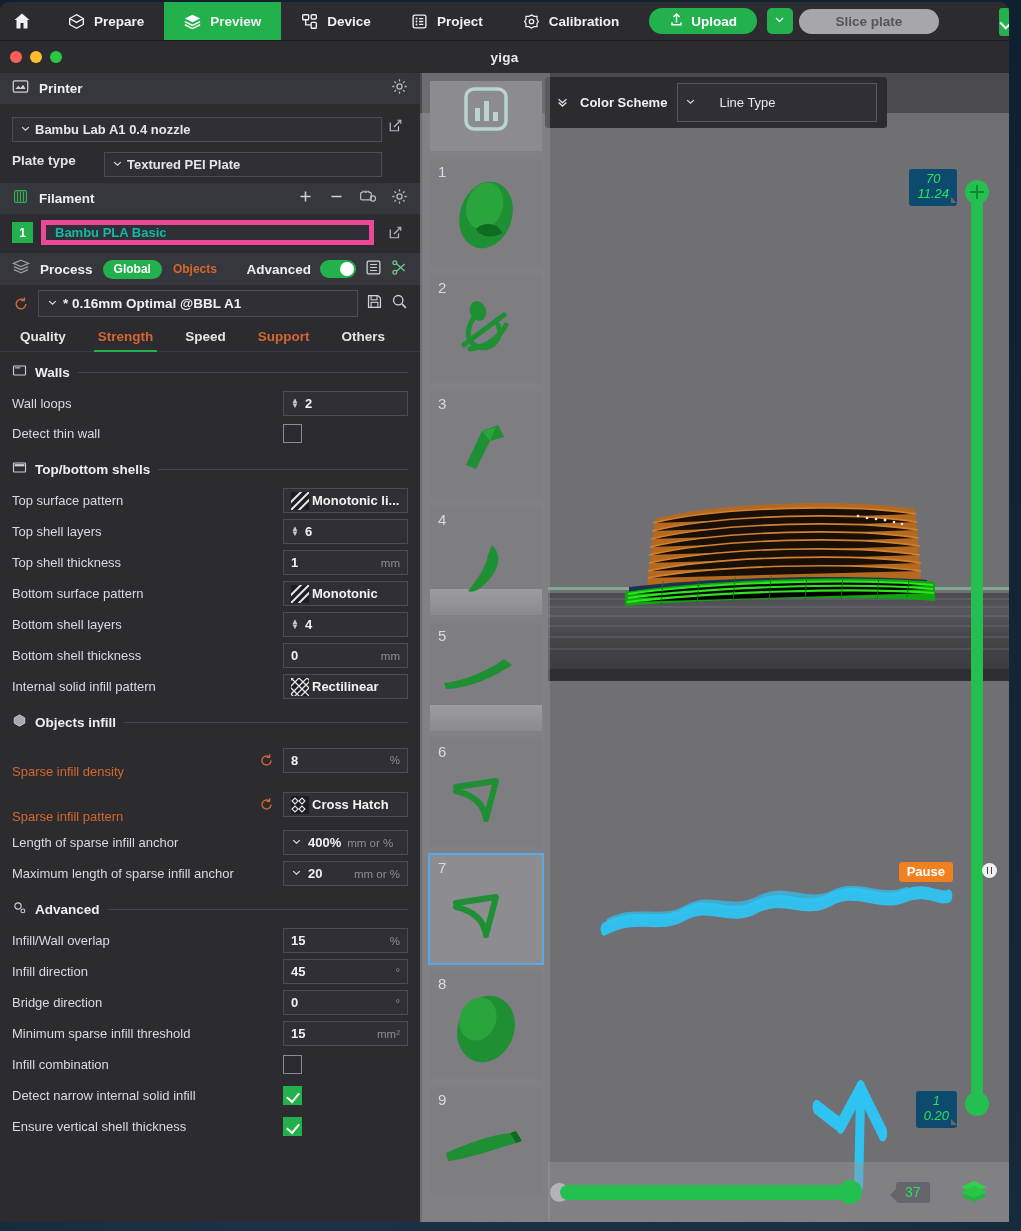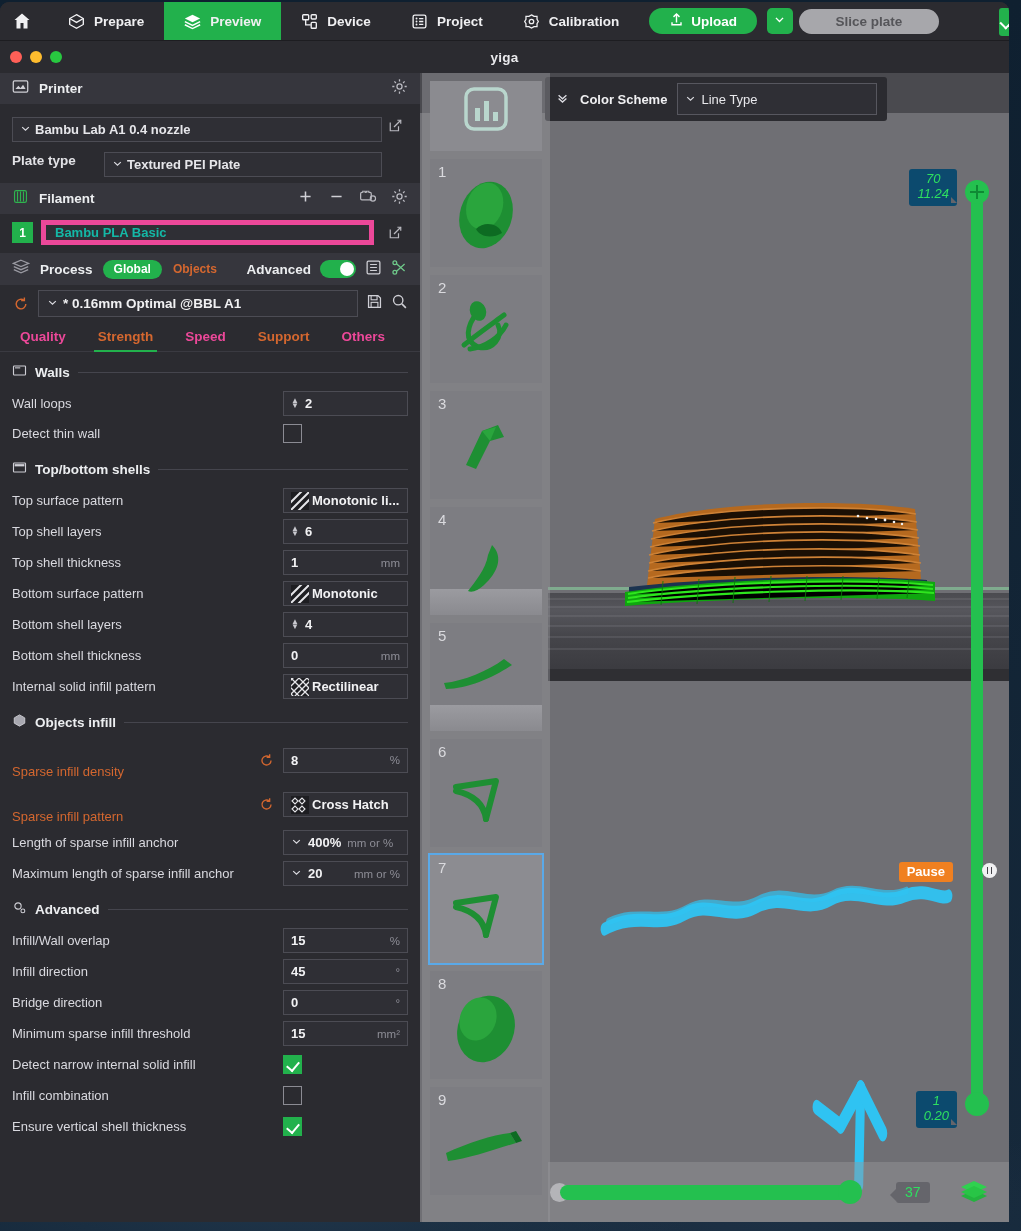--- a/index.html
+++ b/index.html
@@ -146,21 +146,21 @@
     display: flex; align-items: center; gap: 5px; padding: 0 8px;
     color: #f0f0f2; font-size: 13.5px; font-weight: bold;
   }
 
   #tabs {
     display: flex; align-items: flex-end; gap: 0;
     border-bottom: 1px solid #3a3a41; padding: 0 4px;
   }
   .tab {
     padding: 6px 16px 7px; font-size: 13.5px; font-weight: bold;
-    color: #ec4899; cursor: pointer; position: relative;
+    color: #e5e5e5; cursor: pointer; position: relative;
   }
   .tab.orange { color: #d4672f; }
   .tab.active { color: #d4672f; }
   .tab.active::after {
     content: ""; position: absolute; left: 12px; right: 12px; bottom: -1px;
     height: 2.5px; background: #22b14c;
   }
 
   
   .grp { display: flex; align-items: center; gap: 8px; padding: 11px 12px 6px; }
@@ -198,22 +198,22 @@
   }
   #vp-topbar { position: absolute; left: 0; top: 0; width: 100%; height: 40px; background: rgba(44,44,50,.55); }
   #scheme-panel {
     position: absolute; left: 125px; top: 4px;
     background: #2b2b30; border-radius: 3px;
     display: flex; align-items: center; gap: 10px;
     padding: 6px 10px;
   }
   #scheme-panel .st { color: #f0f0f2; font-size: 13px; font-weight: bold; }
   #scheme-combo {
-    width: 200px; height: 32px; border: 1px solid #57575f; background: #2f2f35;
-    display: flex; align-items: center; gap: 5px; padding: 0 7px;
+    width: 200px; height: 39px; border: 1px solid #57575f; background: #2f2f35;
+    display: flex; align-items: center; gap: 23px; padding: 0 7px;
     color: #e8e8ec; font-size: 13px;
   }
 
   
   #thumb-rail {
     position: absolute; left: 2px; top: 0; width: 128px; height: 100%;
     background: rgba(150,150,155,.45);
     display: flex; flex-direction: column; align-items: center;
     gap: 8px; padding-top: 8px;
   }
@@ -813,30 +813,30 @@
 
       <div class="prow">
         <span class="plabel">Minimum sparse infill threshold</span>
         <div class="fld">
           <span>15</span>
           <span class="unit">mm²</span>
         </div>
       </div>
 
       <div class="prow" style="padding-top:6px;padding-bottom:6px;">
+        <span class="plabel">Infill combination</span>
+        <div style="width:125px;display:flex;">
+          <span class="chk"></span>
+        </div>
+      </div>
+
+      <div class="prow" style="padding-top:6px;padding-bottom:6px;">
         <span class="plabel">Detect narrow internal solid infill</span>
         <div style="width:125px;display:flex;">
           <span class="chk on"></span>
-        </div>
-      </div>
-
-      <div class="prow" style="padding-top:6px;padding-bottom:6px;">
-        <span class="plabel">Infill combination</span>
-        <div style="width:125px;display:flex;">
-          <span class="chk"></span>
         </div>
       </div>
 
       <div class="prow" style="padding-top:6px;">
         <span class="plabel">Ensure vertical shell thickness</span>
         <div style="width:125px;display:flex;">
           <span class="chk on"></span>
         </div>
       </div>
 

